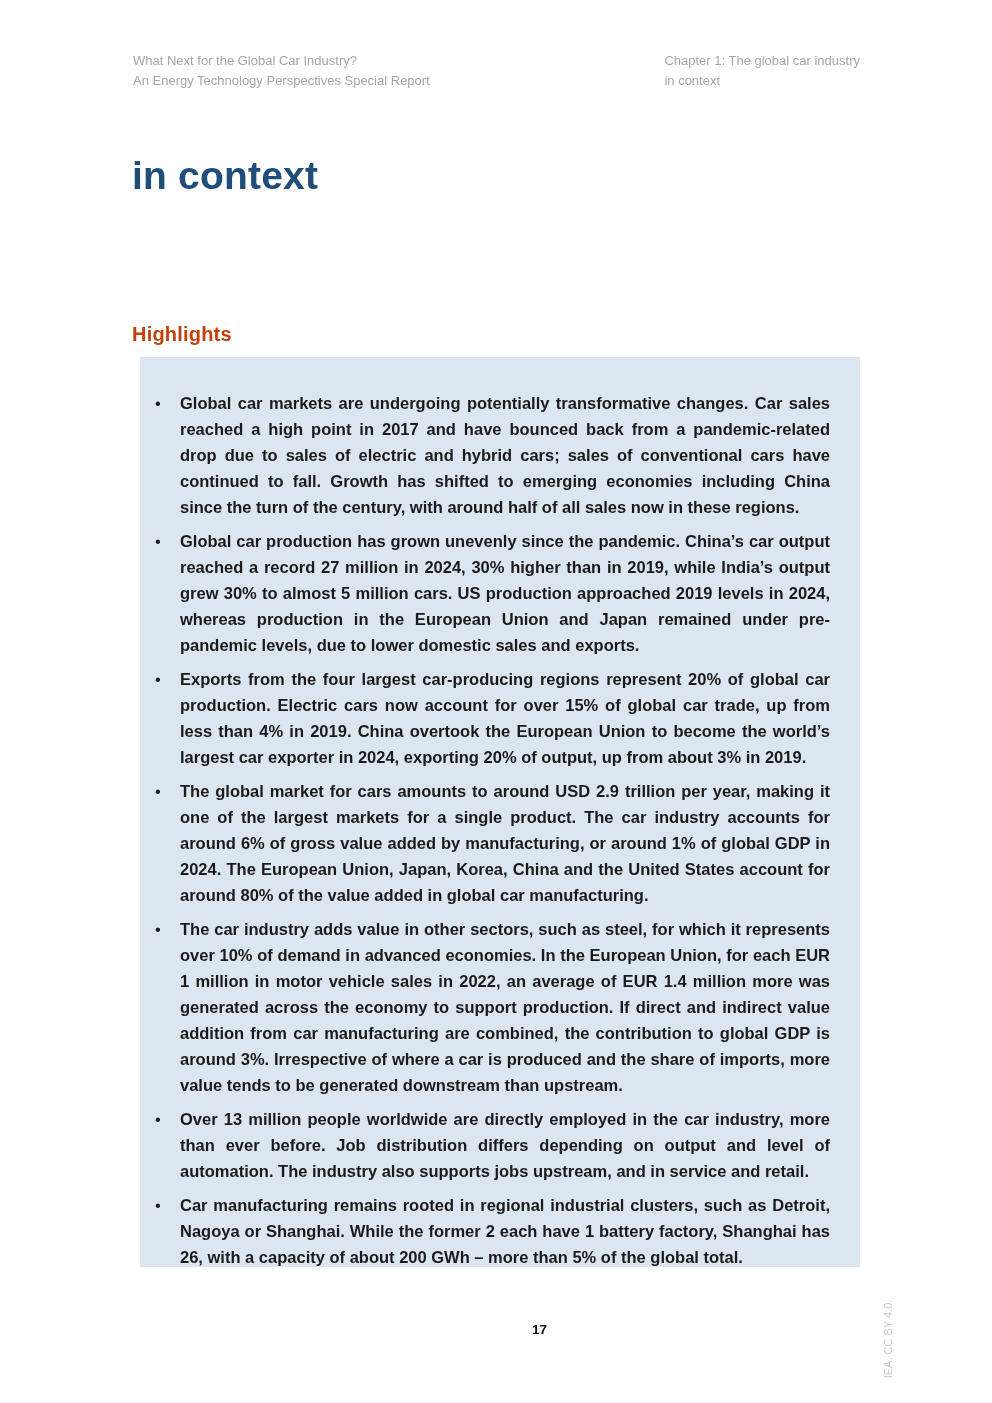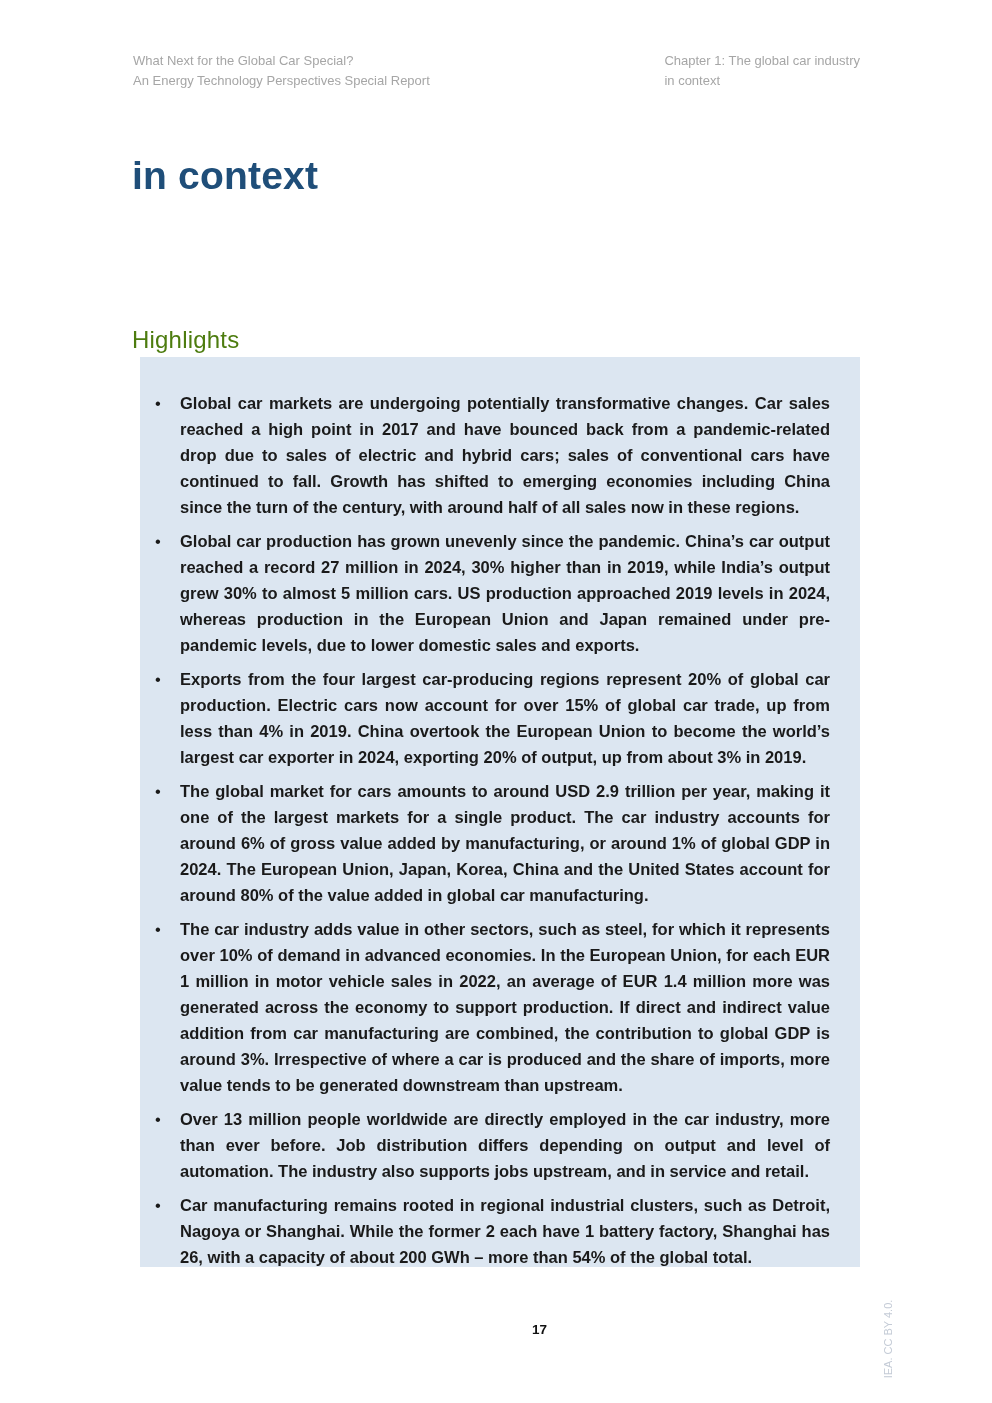--- a/index.html
+++ b/index.html
@@ -36,23 +36,23 @@
     color: #1f4e79;
     letter-spacing: 0.2px;
   }
   .chapter-title div { white-space: nowrap; }
 
   
   .highlights-heading {
     position: absolute;
     left: 132px;
     top: 306px;
-    font-size: 24px;
-    font-weight: normal;
-    color: #4d7c0f;
+    font-size: 20px;
+    font-weight: bold;
+    color: #c2410c;
     letter-spacing: 0.2px;
   }
 
   
   .highlights-box {
     position: absolute;
     left: 140px;
     top: 357px;
     width: 720px;
     height: 910px;
@@ -108,21 +108,21 @@
     text-align: center;
     white-space: nowrap;
   }
 </style>
 </head>
 <body>
 
 <div class="page">
 
   <div class="hdr hdr-left">
-    <div>What Next for the Global Car Special?</div>
+    <div>What Next for the Global Car Industry?</div>
     <div>An Energy Technology Perspectives Special Report</div>
   </div>
 
   <div class="hdr hdr-right">
     <div>Chapter 1: The global car industry</div>
     <div>in context</div>
   </div>
 
   <h1 class="chapter-title">
     <div>in context</div>
@@ -151,21 +151,21 @@
       <li>
         <span class="bullet-marker">•</span>
         <span class="bullet-text">The car industry adds value in other sectors, such as steel, for which it represents over 10% of demand in advanced economies. In the European Union, for each EUR 1 million in motor vehicle sales in 2022, an average of EUR 1.4 million more was generated across the economy to support production. If direct and indirect value addition from car manufacturing are combined, the contribution to global GDP is around 3%. Irrespective of where a car is produced and the share of imports, more value tends to be generated downstream than upstream.</span>
       </li>
       <li>
         <span class="bullet-marker">•</span>
         <span class="bullet-text">Over 13 million people worldwide are directly employed in the car industry, more than ever before. Job distribution differs depending on output and level of automation. The industry also supports jobs upstream, and in service and retail.</span>
       </li>
       <li>
         <span class="bullet-marker">•</span>
-        <span class="bullet-text">Car manufacturing remains rooted in regional industrial clusters, such as Detroit, Nagoya or Shanghai. While the former 2 each have 1 battery factory, Shanghai has 26, with a capacity of about 200 GWh – more than 54% of the global total.</span>
+        <span class="bullet-text">Car manufacturing remains rooted in regional industrial clusters, such as Detroit, Nagoya or Shanghai. While the former 2 each have 1 battery factory, Shanghai has 26, with a capacity of about 200 GWh – more than 5% of the global total.</span>
       </li>
     </ul>
   </div>
 
   <div class="page-number">17</div>
 
   <div class="license-note">IEA. CC BY 4.0.</div>
 
 </div>
 

